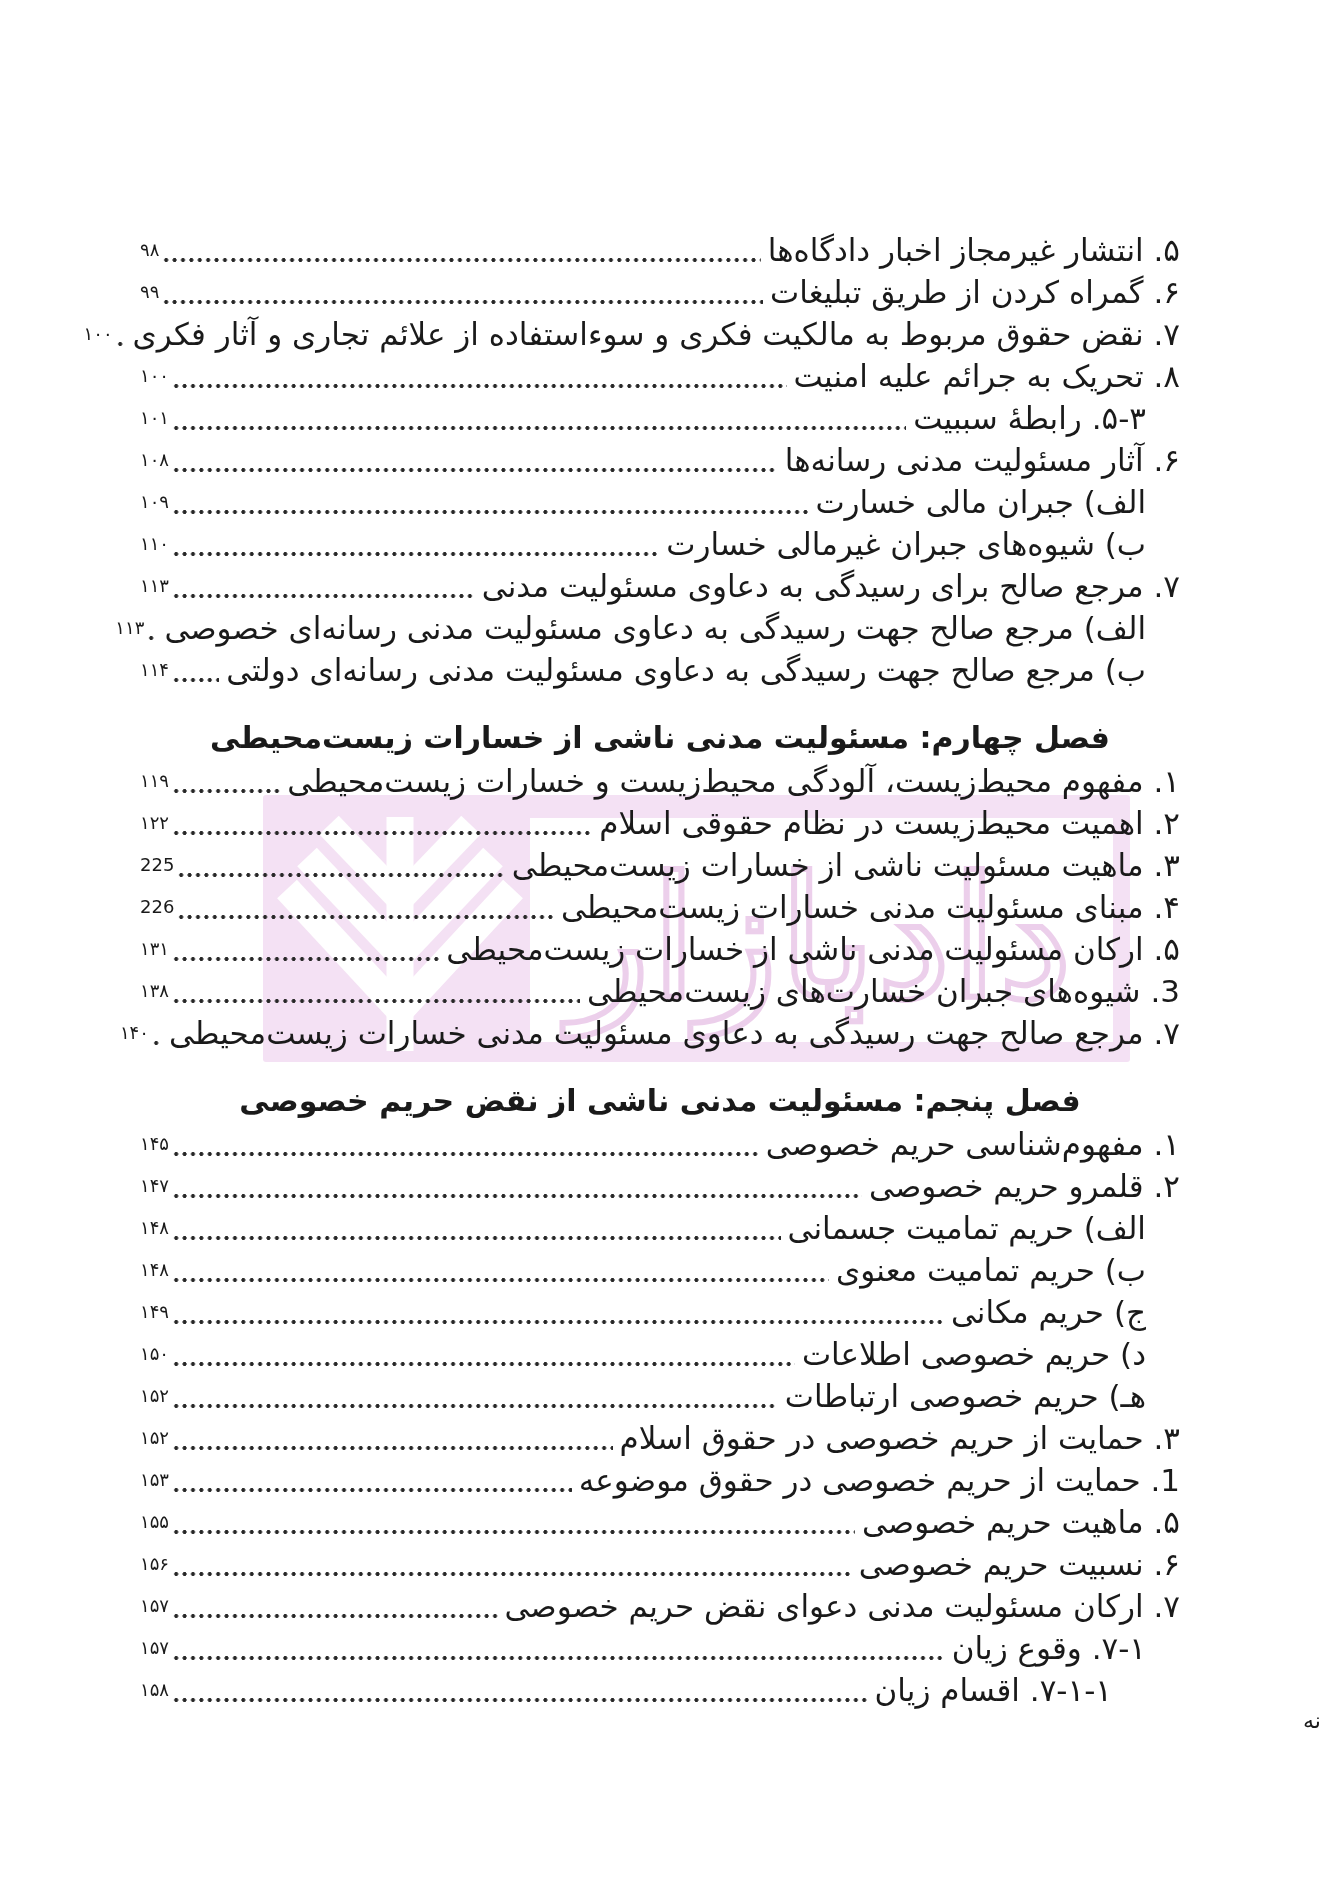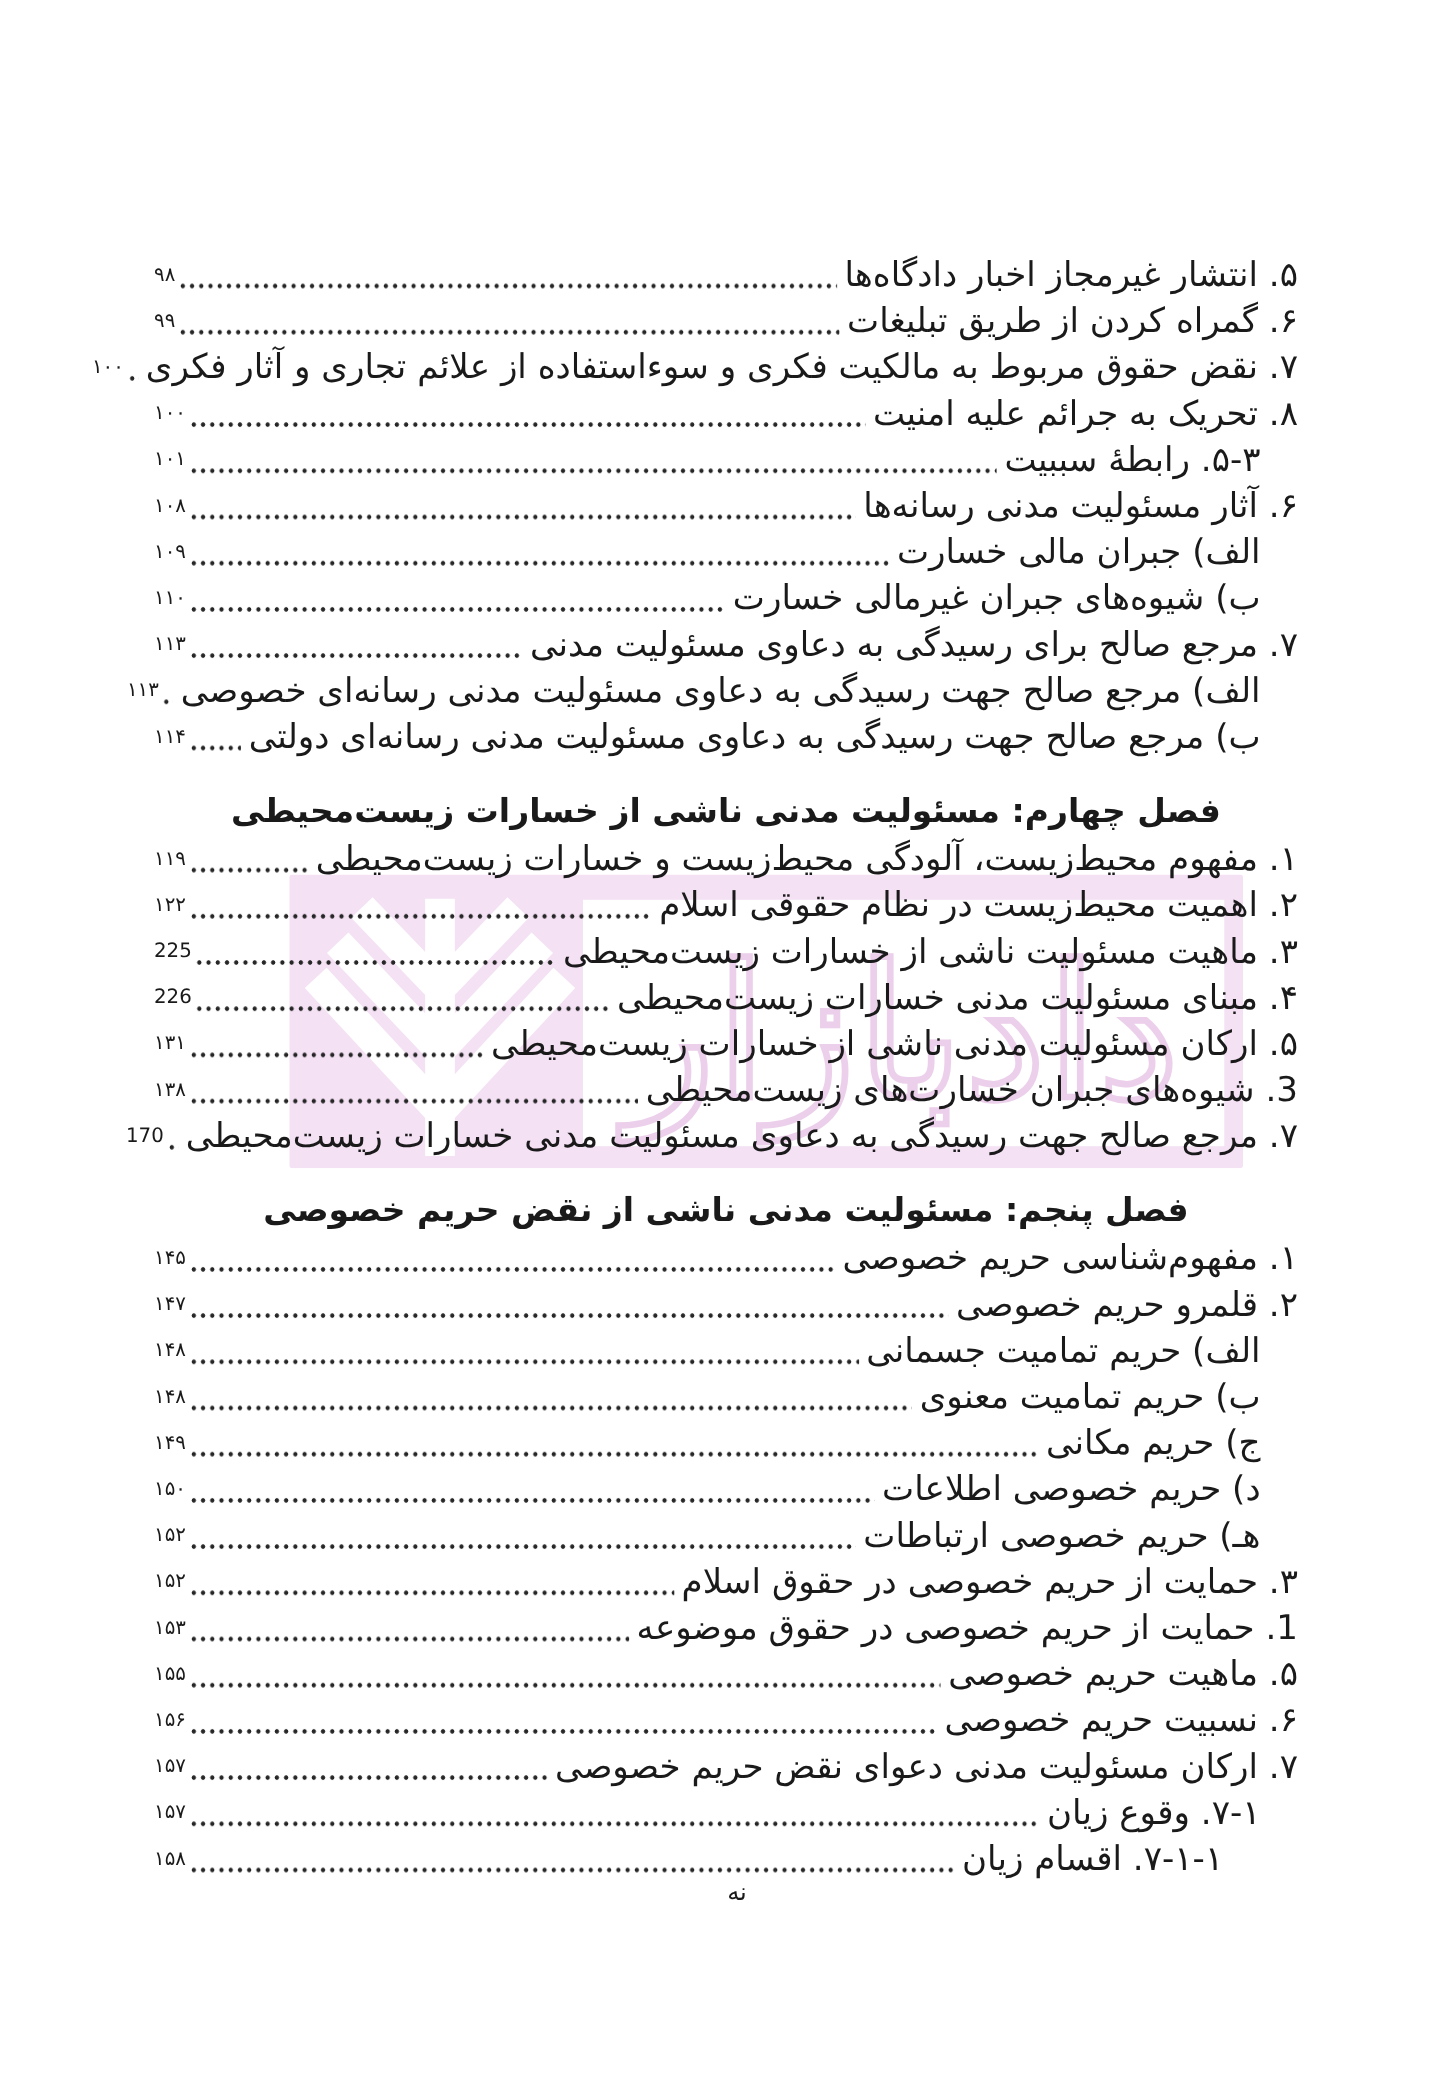--- a/index.html
+++ b/index.html
@@ -33,21 +33,21 @@
   .row .p{flex:0 0 auto;font-size:18px;line-height:42px;padding-right:3px}
   .indent1{padding-right:34px}
   .indent2{padding-right:68px}
   .chapter-title{
     font-weight:bold;font-size:30px;
     height:44px;line-height:44px;text-align:center;
     margin-top:25px;
   }
   .folio{
     position:absolute;left:0;right:0;top:1708px;z-index:1;
-    text-align:center;font-size:22px;margin-left:19px;
+    text-align:right;font-size:22px;margin-left:19px;
   }
 </style>
 </head>
 <body>
 
 <div class="page">
 
   <svg class="wm" width="867" height="267" viewBox="0 0 867 267" aria-hidden="true">
     <rect x="0" y="0" width="867" height="267" rx="3" fill="#f4e1f4"></rect>
     <rect x="267" y="23" width="583" height="224" fill="#ffffff"></rect>
@@ -146,21 +146,21 @@
         <span class="p">۱۳۱</span>
       </div>
       <div class="row">
         <span class="t">3. شیوه‌های جبران خسارت‌های زیست‌محیطی</span>
         <span class="leader"></span>
         <span class="p">۱۳۸</span>
       </div>
       <div class="row">
         <span class="t">۷. مرجع صالح جهت رسیدگی به دعاوی مسئولیت مدنی خسارات زیست‌محیطی</span>
         <span class="leader"></span>
-        <span class="p">170</span>
+        <span class="p">۱۴۰</span>
       </div>
       <div class="chapter-title">فصل پنجم: مسئولیت مدنی ناشی از نقض حریم خصوصی</div>
       <div class="row">
         <span class="t">۱. مفهوم‌شناسی حریم خصوصی</span>
         <span class="leader"></span>
         <span class="p">۱۴۵</span>
       </div>
       <div class="row">
         <span class="t">۲. قلمرو حریم خصوصی</span>
         <span class="leader"></span>

